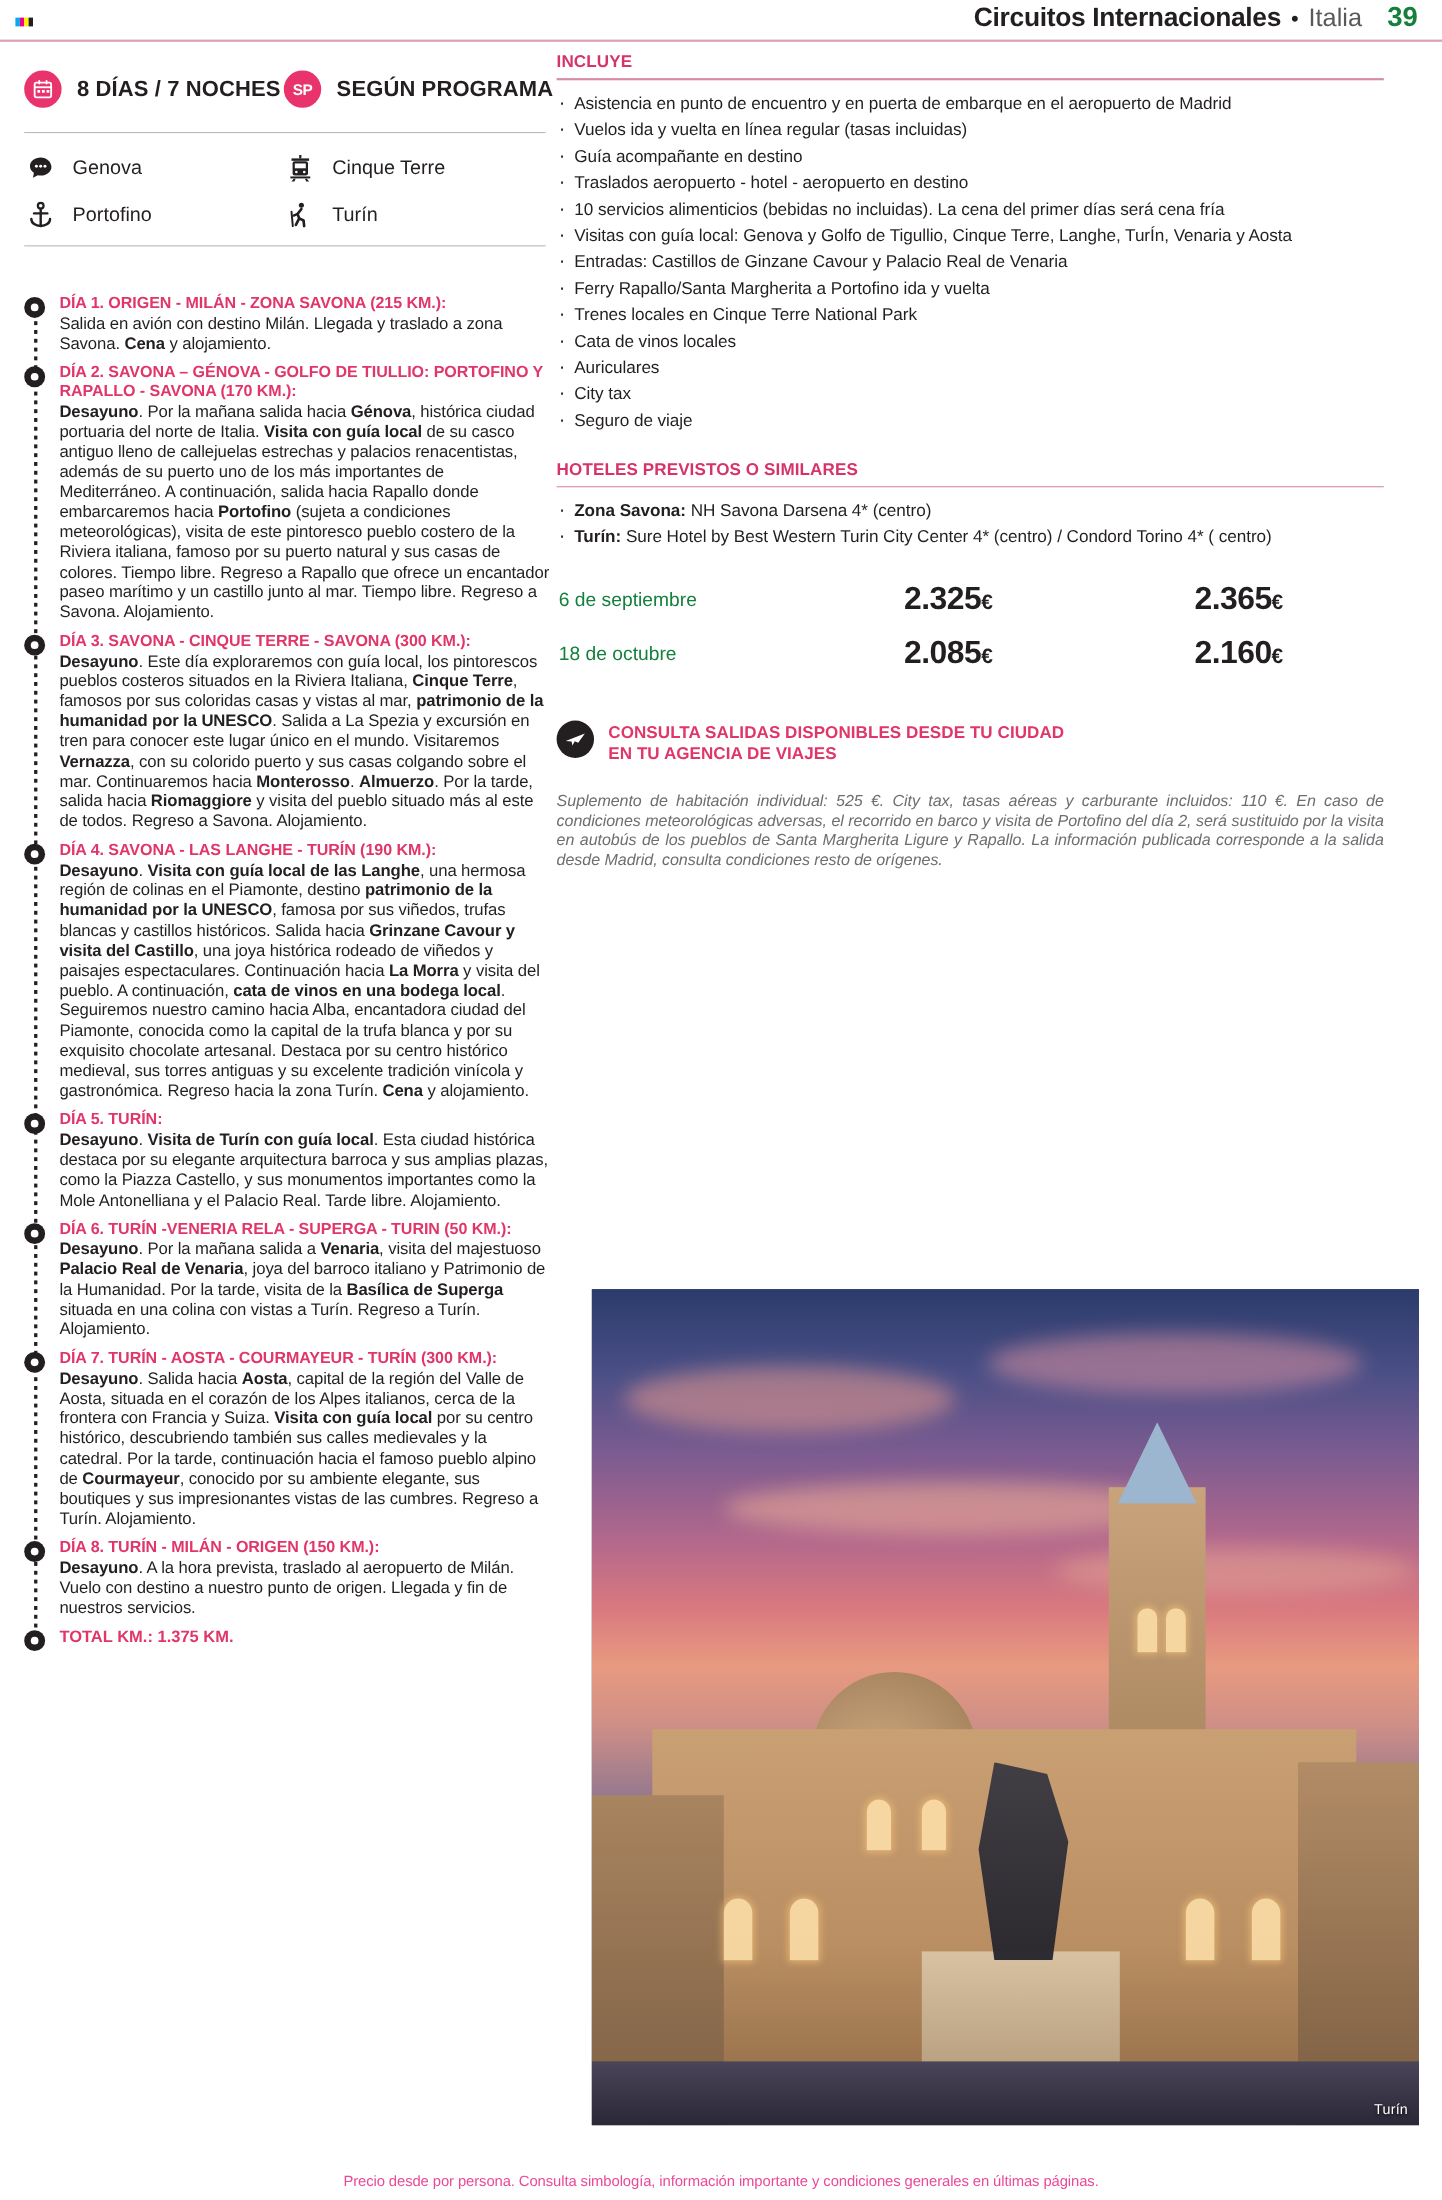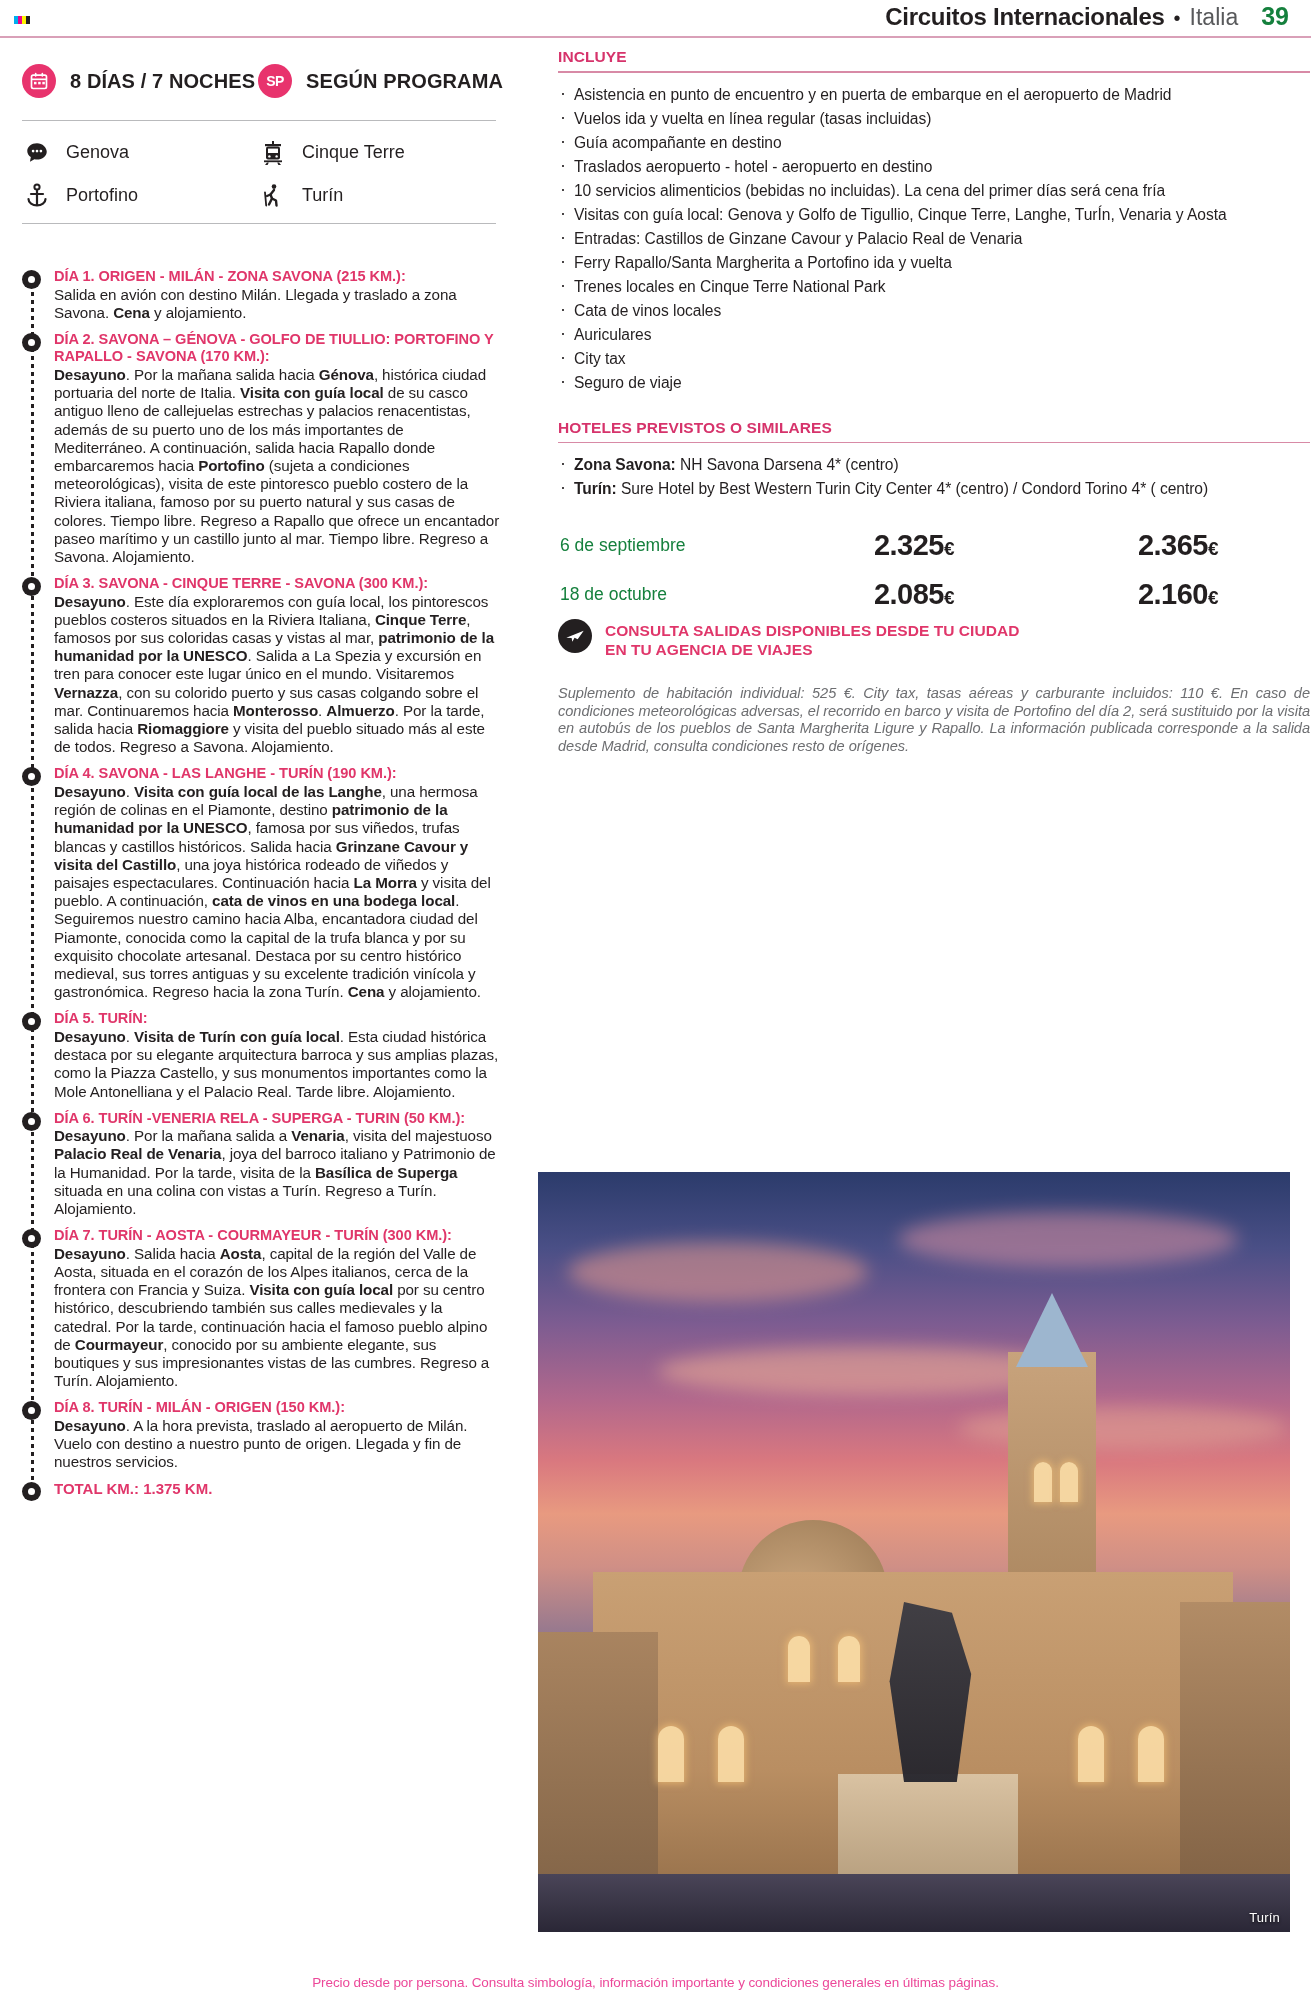--- a/index.html
+++ b/index.html
@@ -30,21 +30,21 @@
     background: #d9a0b8;
   }
   .crop-marks {
     position: absolute; top: 16px; left: 14px; width: 16px; height: 8px;
     display: flex;
   }
   .crop-marks i { display:block; width: 4px; height: 8px; }
 
   
   .col-left  { position: absolute; left: 22px;  top: 48px; width: 478px; }
-  .col-right { position: absolute; left: 558px; top: 48px; width: 752px; }
+  .col-right { position: absolute; left: 506px; top: 48px; width: 752px; }
 
   
   .icon-grid { display: grid; grid-template-columns: 236px 236px; row-gap: 0; }
   .icon-row-top { height: 66px; display: flex; align-items: center; }
   .icon-row     { height: 43px; display: flex; align-items: center; }
 
   .badge {
     width: 34px; height: 34px; border-radius: 50%;
     background: #e8336d; color: #fff;
     display: flex; align-items: center; justify-content: center;
@@ -139,21 +139,21 @@
     padding-left: 2px;
   }
   .pt-prices { display: flex; flex: 1 1 auto; }
   .pt-price {
     flex: 1 1 0; text-align: center;
     font-size: 29px; font-weight: bold; color: #231f20; letter-spacing: -0.5px;
   }
   .pt-price .eur { font-size: 19px; font-weight: bold; }
 
   
-  .consulta { display: flex; align-items: flex-start; gap: 13px; }
+  .consulta { display: flex; align-items: flex-start; gap: 13px; margin-top: 36px; }
   .consulta-ic {
     width: 34px; height: 34px; border-radius: 50%; background: #231f20;
     flex: 0 0 auto; display: flex; align-items: center; justify-content: center;
   }
   .consulta-txt {
     color: #e0366a; font-size: 15.5px; font-weight: bold; line-height: 19px;
     letter-spacing: 0.05px; padding-top: 2px;
   }
 
   .supplement {

